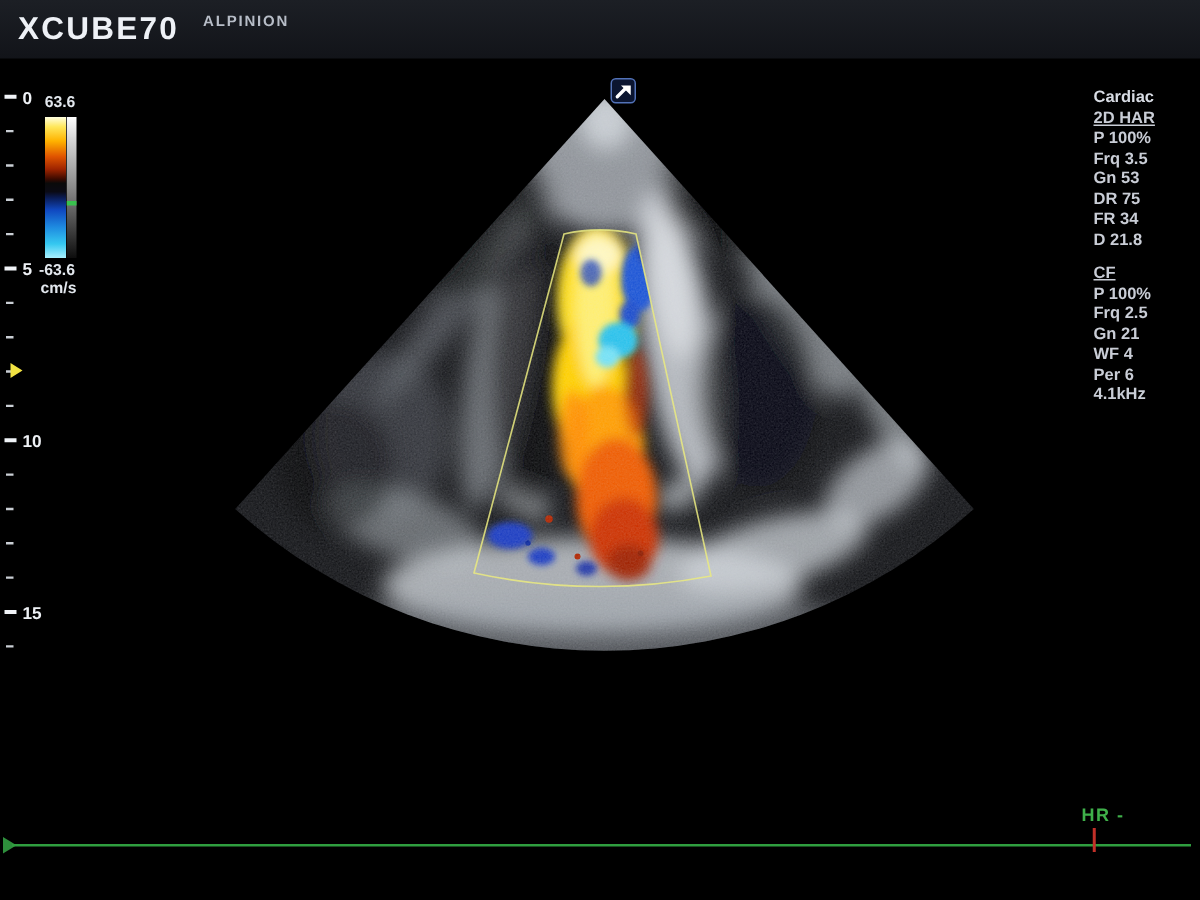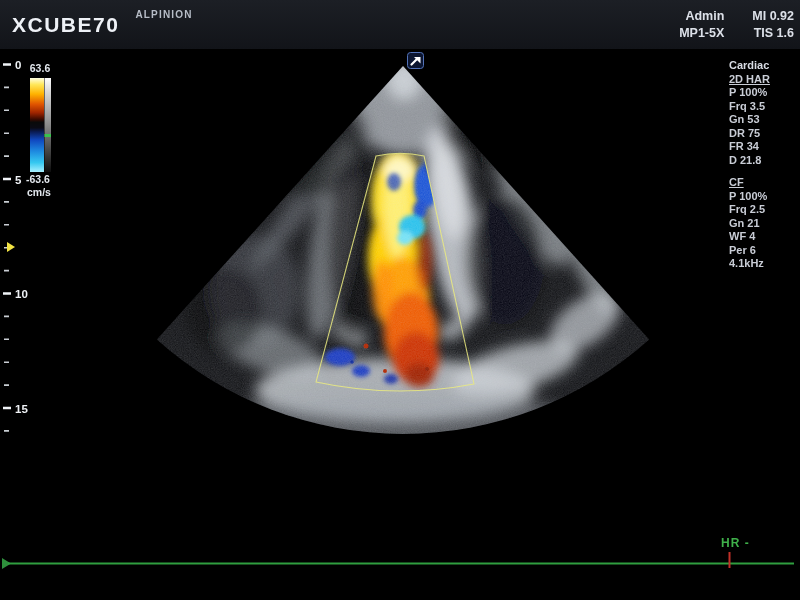--- a/index.html
+++ b/index.html
@@ -2,21 +2,21 @@
 <html><head>
 <meta charset="utf-8">
 <style>
   html,body{margin:0;padding:0;}
   body{
     width:800px;height:600px;background:#000;position:relative;overflow:hidden;
     font-family:"Liberation Sans",sans-serif;color:#fff;
   }
   
   .topbar{
-    position:absolute;top:0;left:0;width:800px;height:49px;
+    position:absolute;top:0;left:0;width:800px;height:39px;
     background:linear-gradient(#1c1f25,#121419);
     display:flex;align-items:center;box-sizing:border-box;
   }
   .brand{font-size:21px;font-weight:bold;color:#eef1f6;letter-spacing:1.5px;margin-left:12px;}
   .mfr{font-size:10px;font-weight:bold;color:#b7bdc7;letter-spacing:1.2px;margin-left:16px;align-self:flex-start;margin-top:9px;}
   .hdr-right{margin-left:auto;display:flex;gap:28px;margin-right:6px;}
   .hdr-col{display:flex;flex-direction:column;align-items:flex-end;gap:3px;font-size:12.5px;font-weight:bold;color:#dce0e8;}
   
   .rpanel{
     position:absolute;top:59px;right:3px;width:68px;
@@ -28,30 +28,20 @@
   
   .gfx{position:absolute;top:0;left:0;}
   svg text{font-family:"Liberation Sans",sans-serif;font-weight:bold;}
 </style>
 </head>
 <body>
 
 <div class="topbar">
   <div class="brand">XCUBE70</div>
   <div class="mfr">ALPINION</div>
-  <div class="hdr-right">
-    <div class="hdr-col">
-      <span>Admin</span>
-      <span>MP1-5X</span>
-    </div>
-    <div class="hdr-col">
-      <span>MI 0.92</span>
-      <span>TIS 1.6</span>
-    </div>
-  </div>
 </div>
 
 <svg class="gfx" width="800" height="600" viewBox="0 0 800 600">
   <defs>
     <clipPath id="sectorClip">
       <path d="M403 66 L156.8 339.4 A368 368 0 0 0 649.2 339.4 Z"></path>
     </clipPath>
     <clipPath id="roiClip">
       <path d="M376 156 Q400 150.5 424 156 L474 384 Q395 399 316 382 Z"></path>
     </clipPath>

